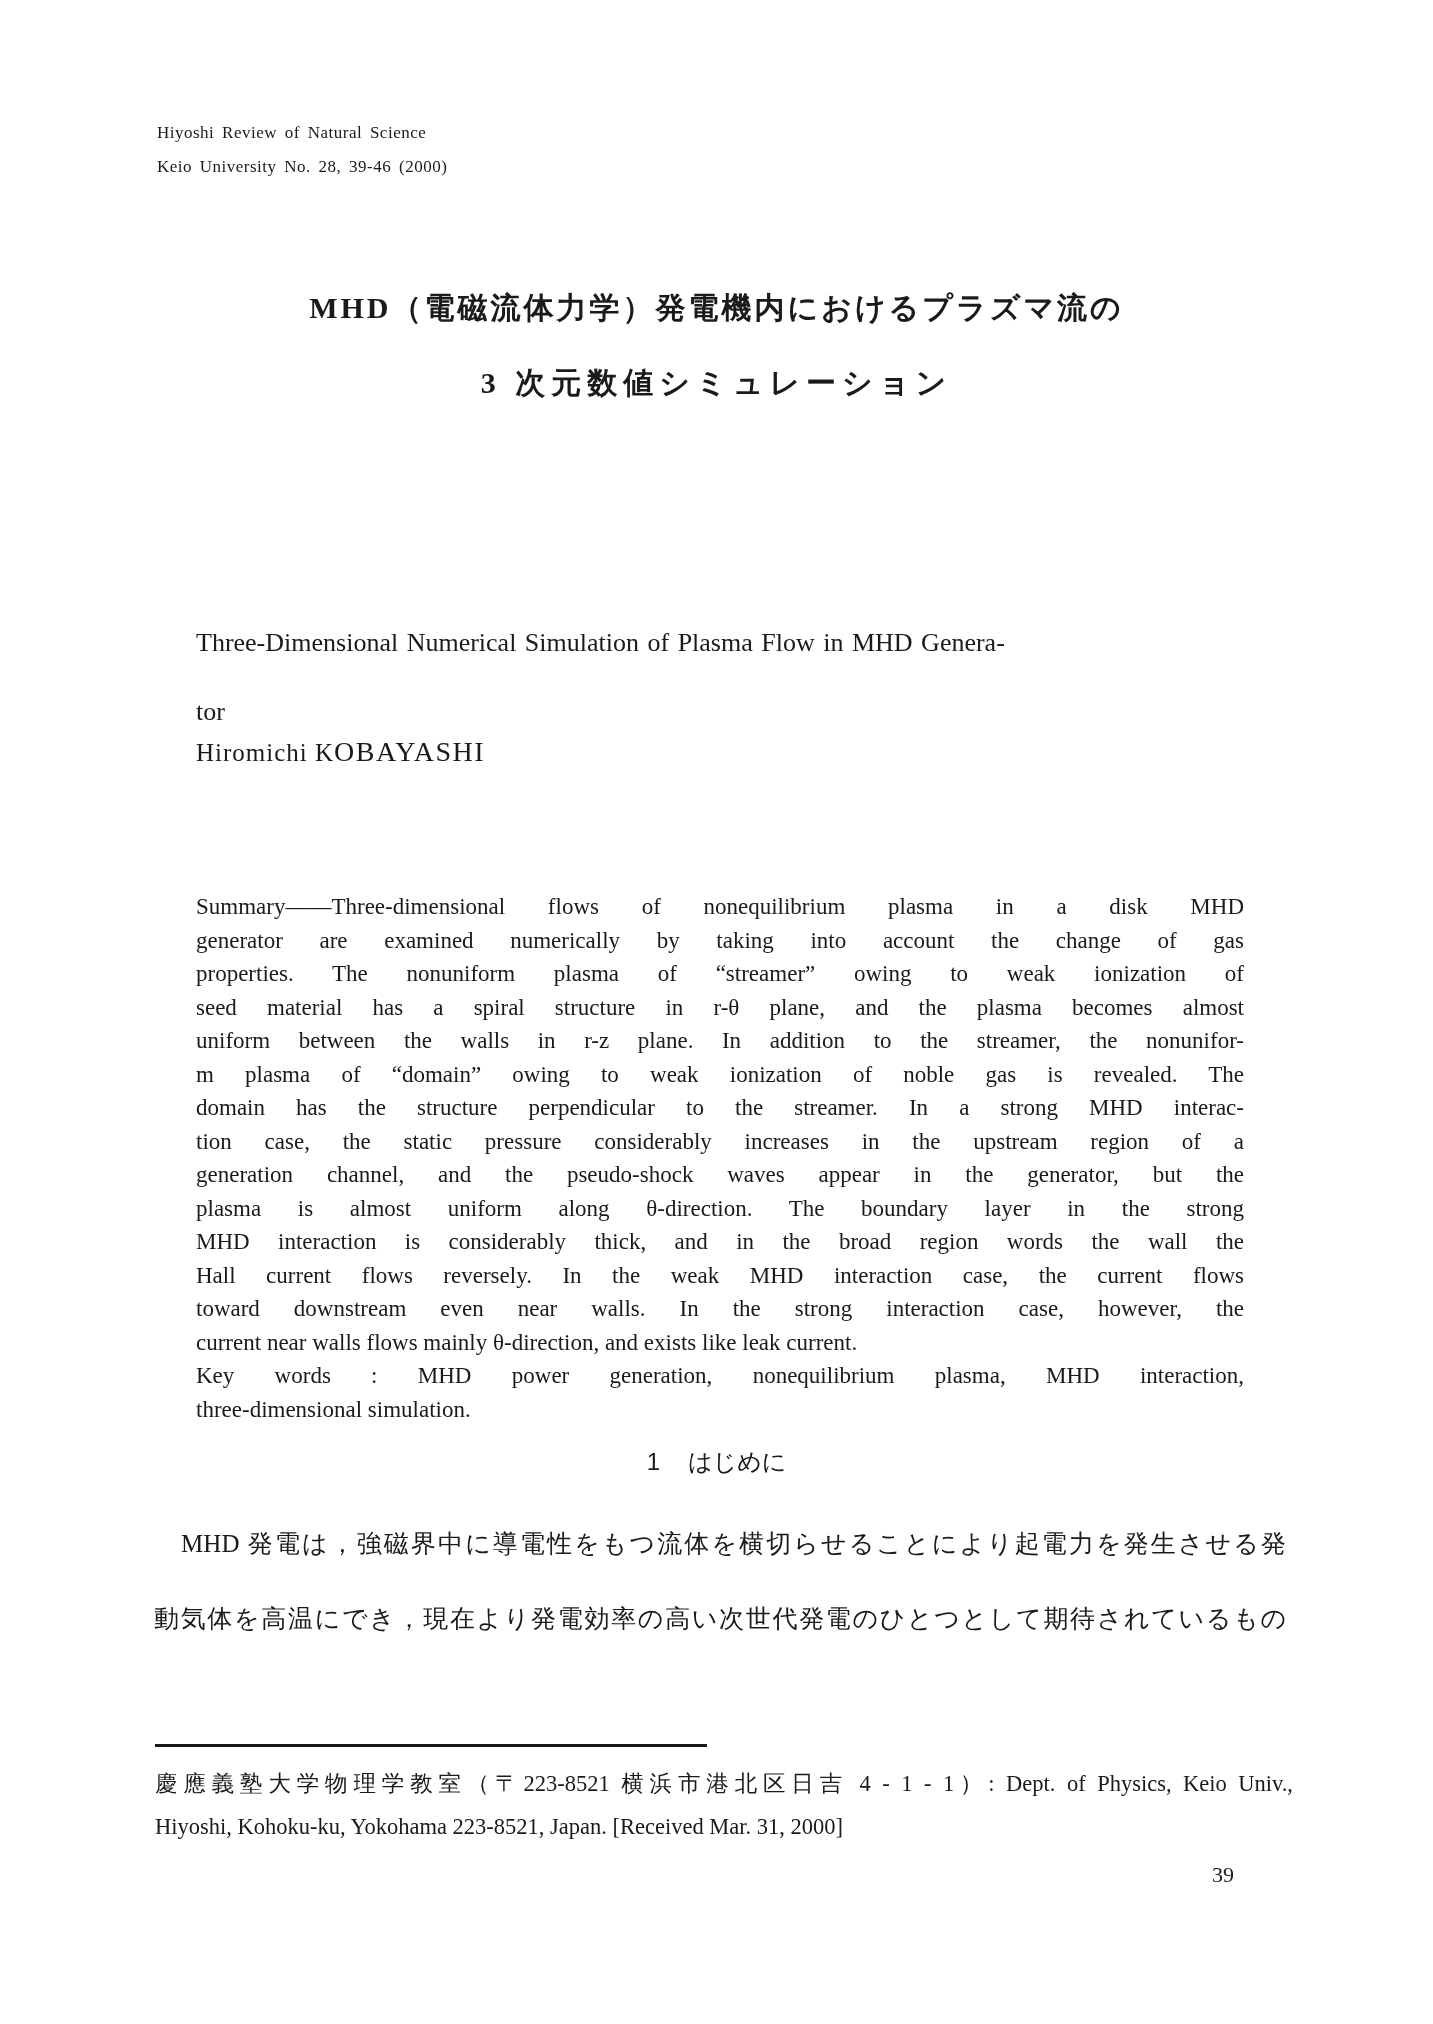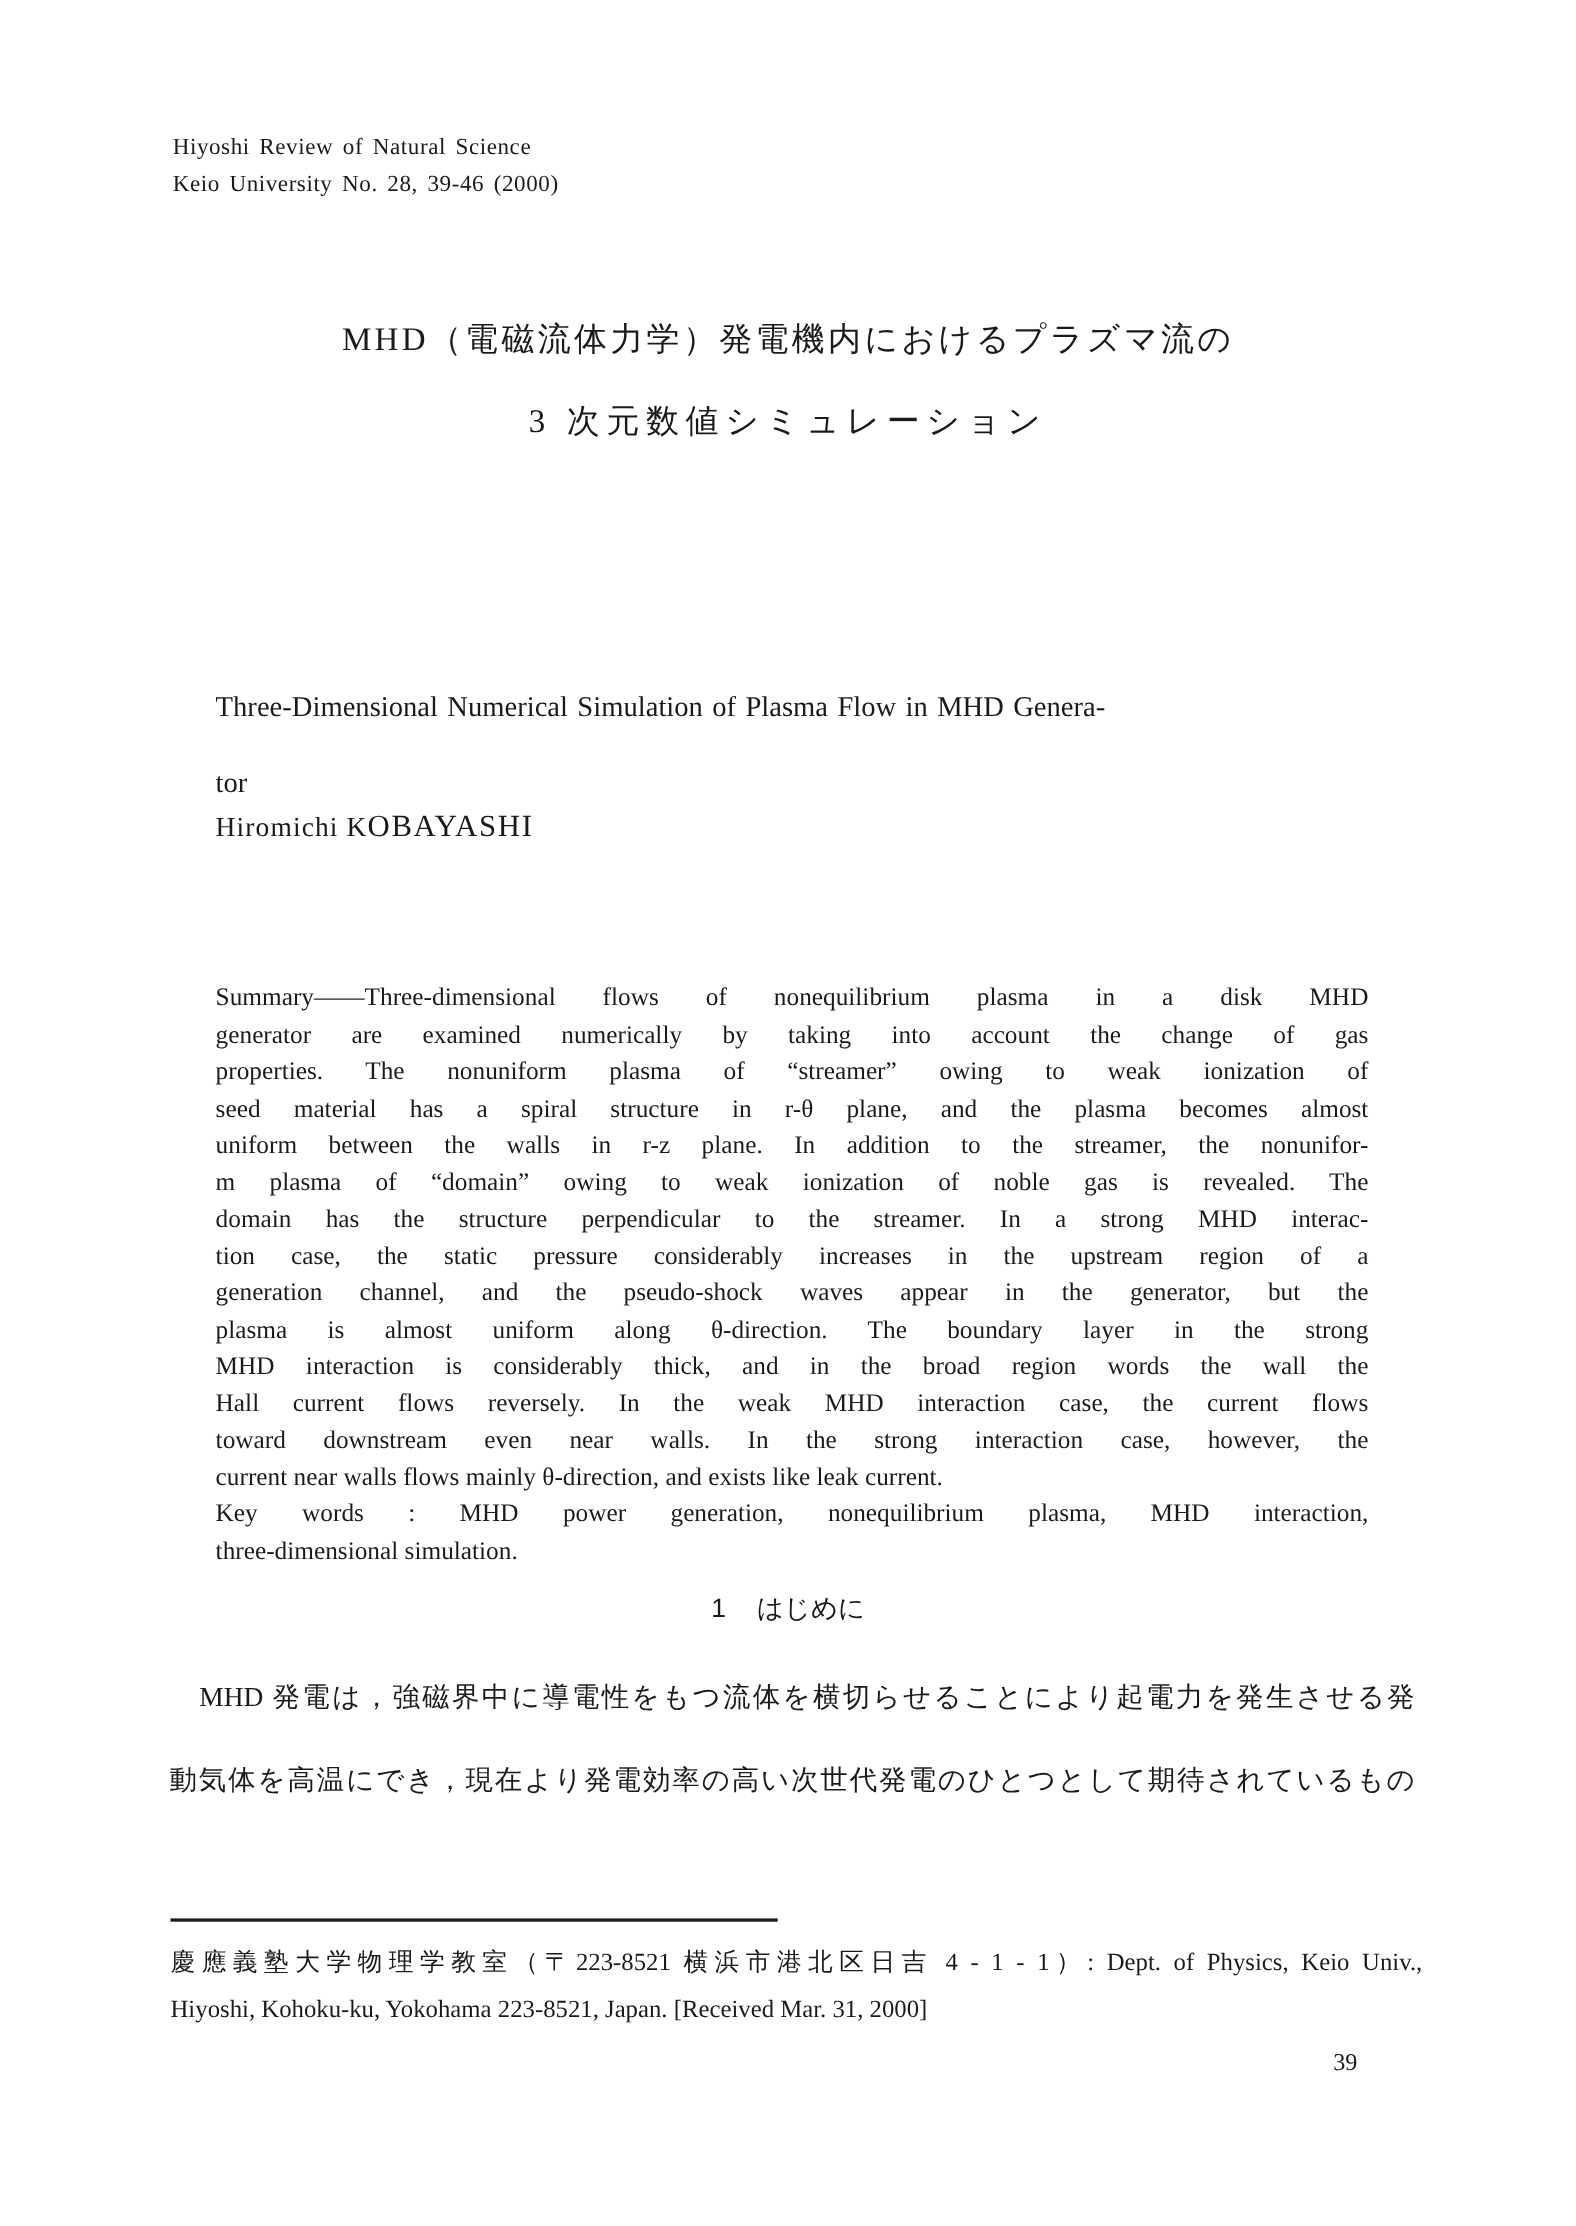--- a/index.html
+++ b/index.html
@@ -13,31 +13,31 @@
     height: 2024px;
     background: #ffffff;
     color: #1a1a1a;
     font-family: "Liberation Serif", "DejaVu Serif", serif;
     overflow: hidden;
   }
   .journal-header {
     position: absolute;
     left: 157px;
     top: 116px;
-    font-size: 21px;
+    font-size: 17px;
     line-height: 34px;
     letter-spacing: 0.5px;
     word-spacing: 3px;
   }
   .title-ja {
     position: absolute;
     left: 0;
     width: 100%;
     text-align: center;
-    font-weight: normal;
+    font-weight: bold;
     font-size: 30px;
     letter-spacing: 3px;
   }
   .title-ja.l1 { top: 288px; }
   .title-ja.l2 { top: 363px; letter-spacing: 6px; }
   .author-ja {
     position: absolute;
     left: 0;
     top: 526px;
     width: 100%;

